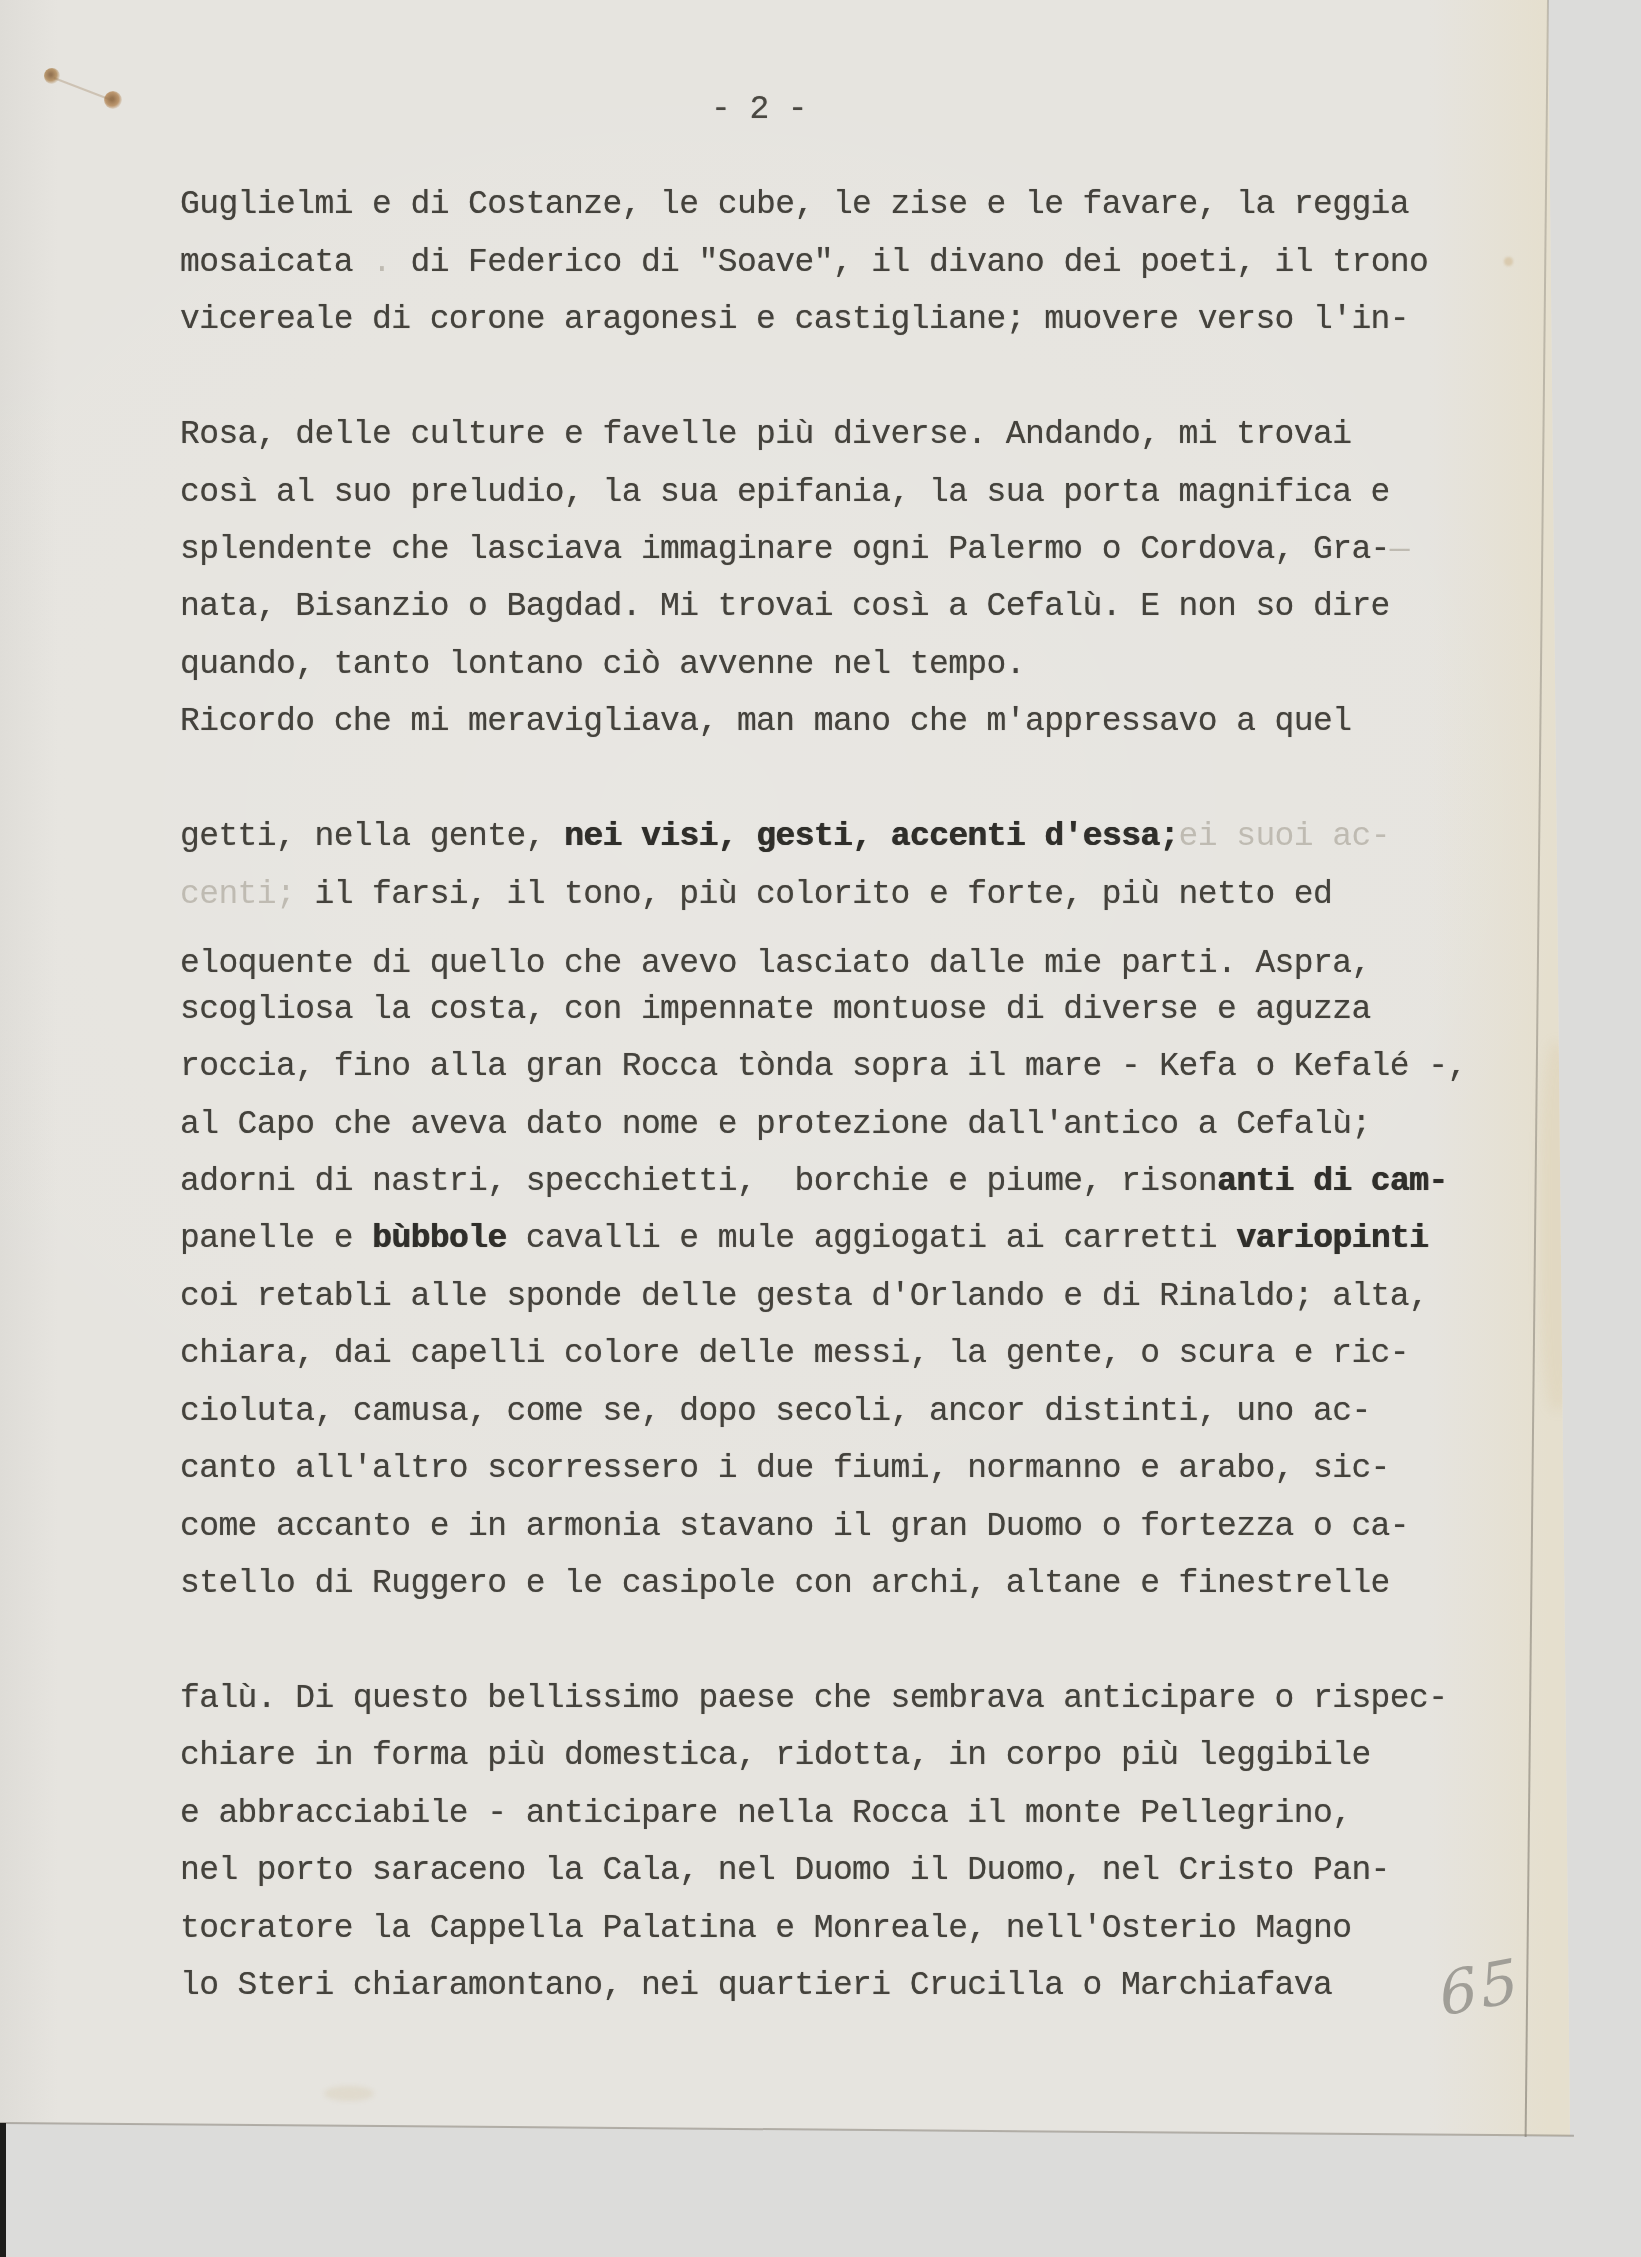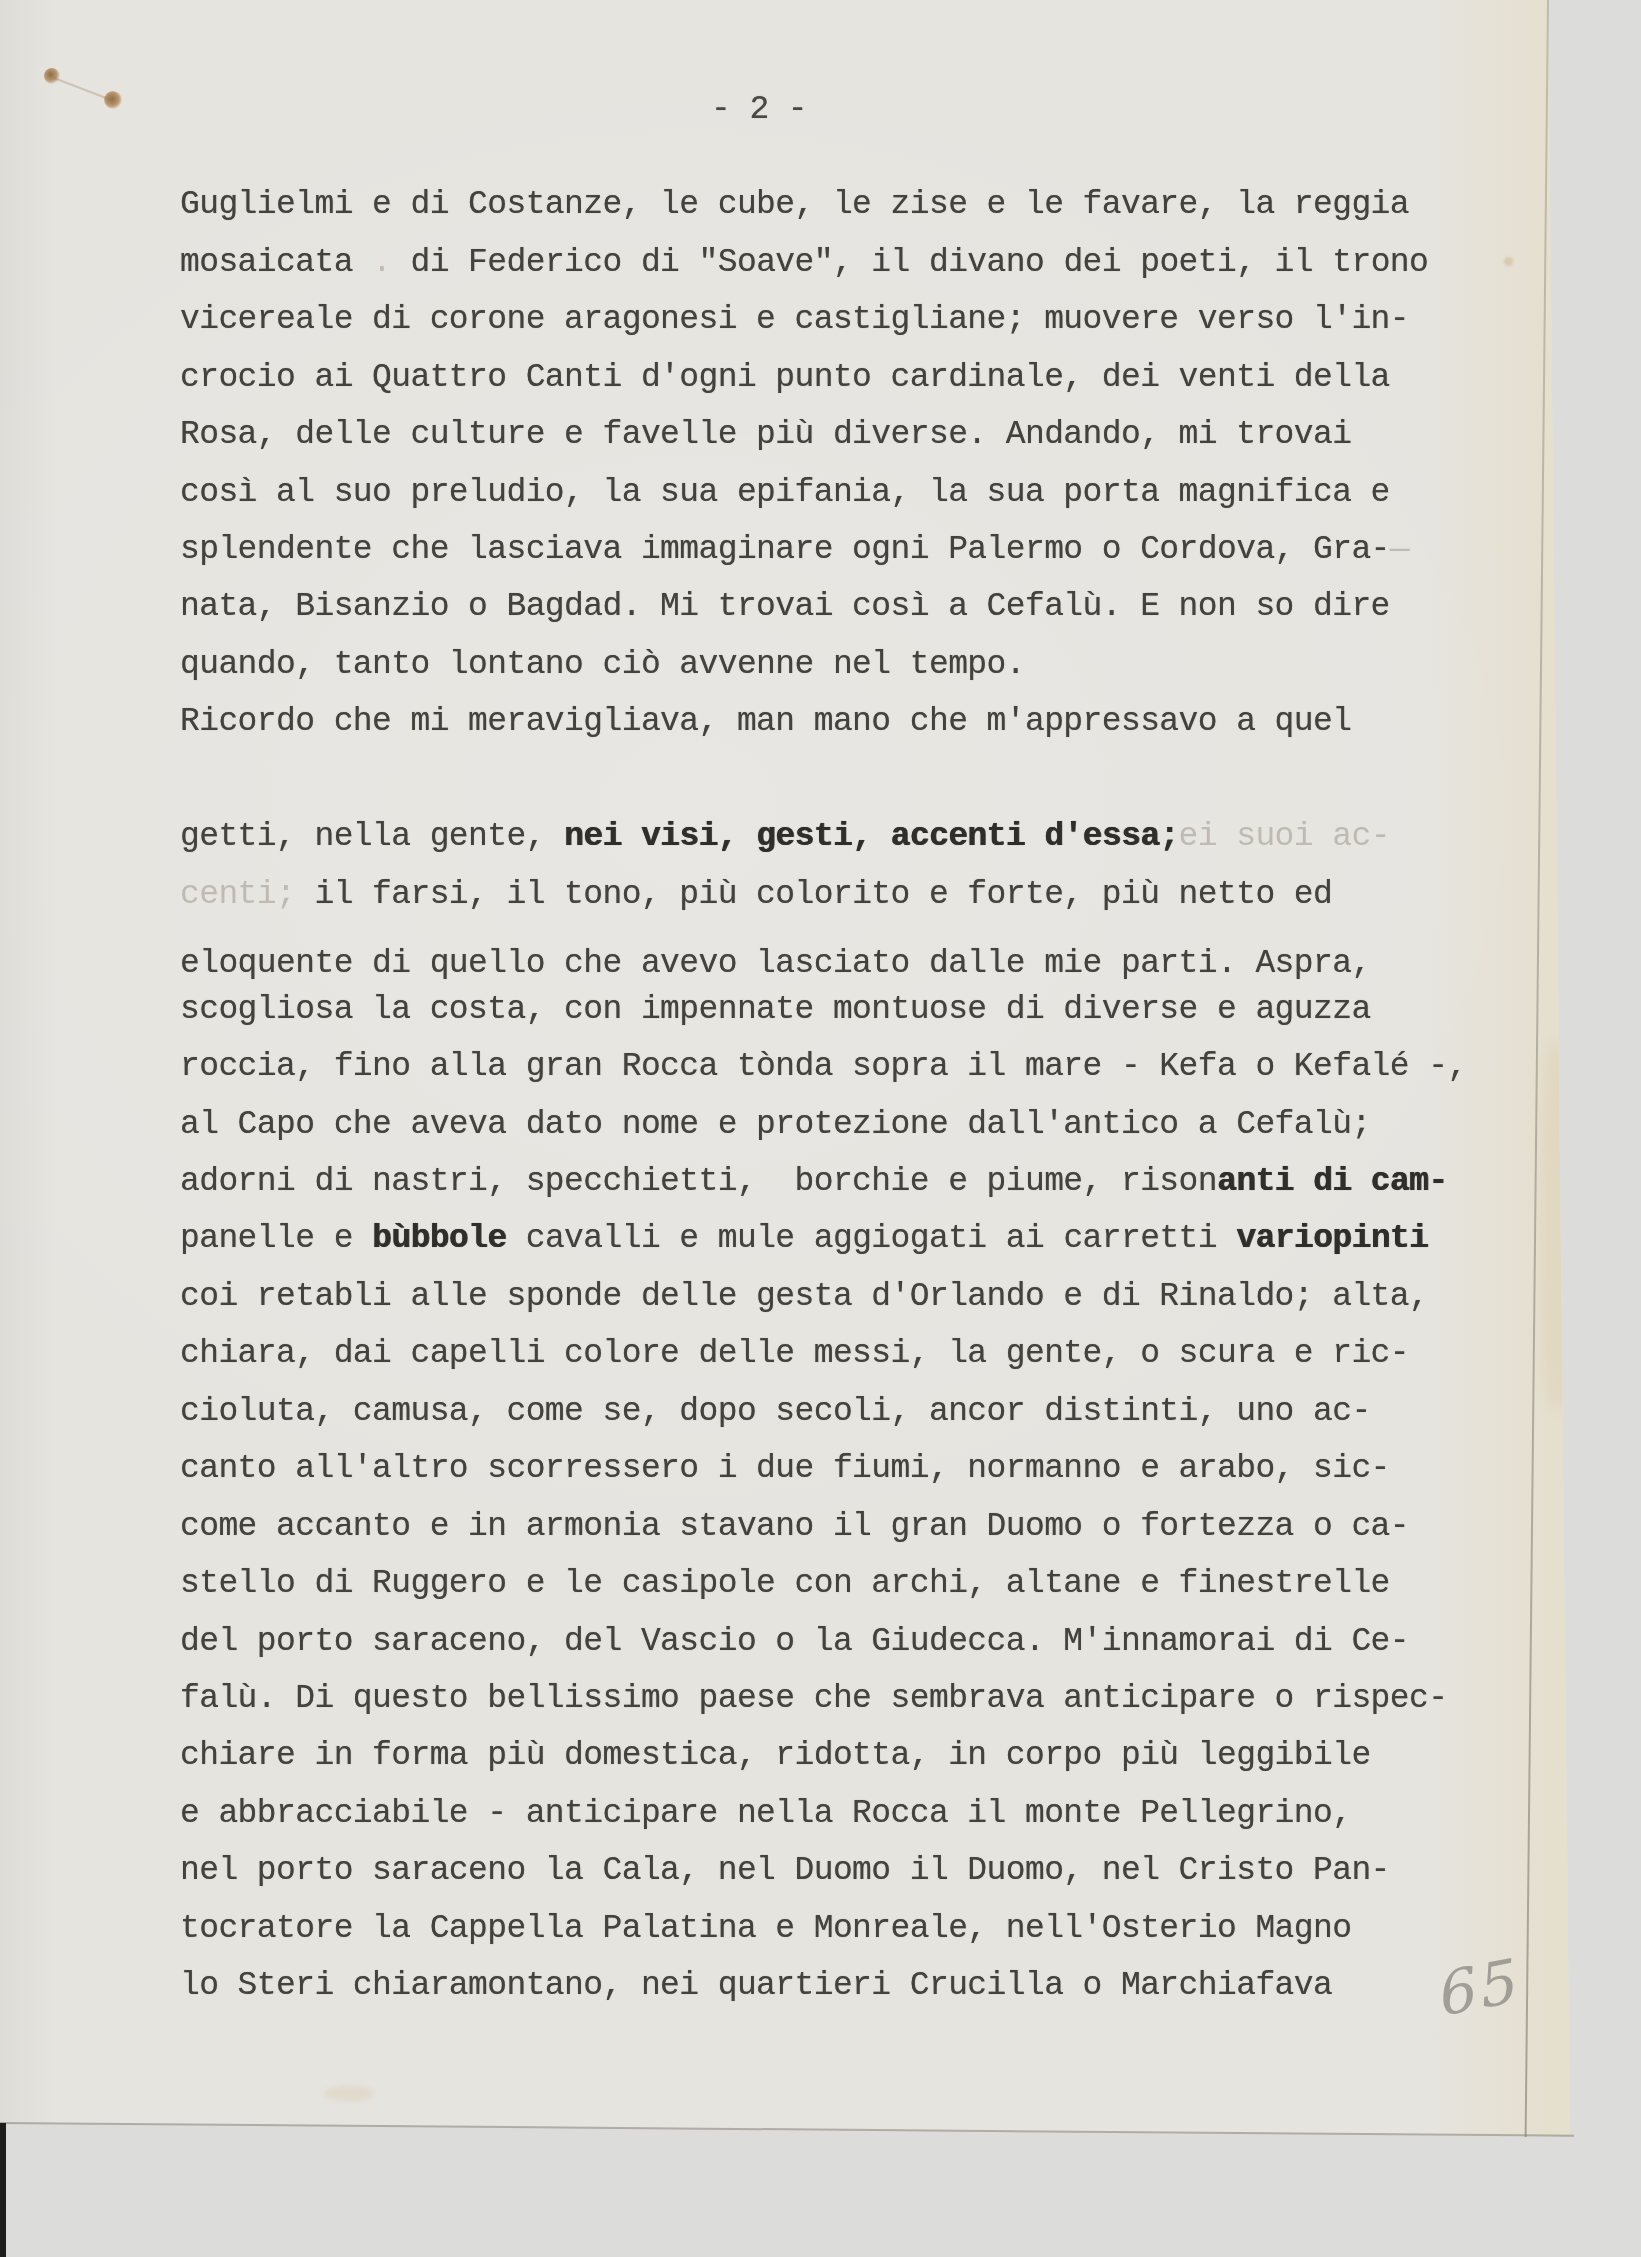--- a/index.html
+++ b/index.html
@@ -85,42 +85,40 @@
   <div class="speck-a"></div>
   <div class="smudge-a"></div>
   <div class="smudge-b"></div>
 
   <div class="pageno">- 2 -</div>
 
   <div id="textblock" class="textblock">
       <div class="tline" style="top: 186px;"><span>Guglielmi e di Costanze, le cube, le zise e le favare, la reggia</span></div>
       <div class="tline" style="top: 244px;"><span>mosaicata</span><span class="ghost"> .</span><span> di Federico di "Soave", il divano dei poeti, il trono</span></div>
       <div class="tline" style="top: 301px;"><span>vicereale di corone aragonesi e castigliane; muovere verso l'in-</span></div>
-      <div class="tline" style="top: 359px;"><span>crocio ai Quattro Canti d'ogni punto cardinale, dei venti della</span></div>
       <div class="tline" style="top: 416px;"><span>Rosa, delle culture e favelle più diverse. Andando, mi trovai</span></div>
       <div class="tline" style="top: 474px;"><span>così al suo preludio, la sua epifania, la sua porta magnifica e</span></div>
       <div class="tline" style="top: 531px;"><span>splendente che lasciava immaginare ogni Palermo o Cordova, Gra-</span><span class="ghost">—</span></div>
       <div class="tline" style="top: 588px;"><span>nata, Bisanzio o Bagdad. Mi trovai così a Cefalù. E non so dire</span></div>
       <div class="tline" style="top: 646px;"><span>quando, tanto lontano ciò avvenne nel tempo.</span></div>
       <div class="tline" style="top: 703px;"><span>Ricordo che mi meravigliava, man mano che m'appressavo a quel</span></div>
       <div class="tline" style="top: 818px;"><span>getti, nella gente, </span><span class="bold">nei visi, gesti, accenti d'essa;</span><span class="ghost">ei suoi ac-</span></div>
       <div class="tline" style="top: 876px;"><span class="ghost">centi; </span><span>il farsi, il tono, più colorito e forte, più netto ed</span></div>
       <div class="tline" style="top: 945px; text-align: right;"><span>eloquente di quello che avevo lasciato dalle mie parti. Aspra,</span></div>
       <div class="tline" style="top: 991px;"><span>scogliosa la costa, con impennate montuose di diverse e aguzza</span></div>
       <div class="tline" style="top: 1048px;"><span>roccia, fino alla gran Rocca tònda sopra il mare - Kefa o Kefalé -,</span></div>
       <div class="tline" style="top: 1106px;"><span>al Capo che aveva dato nome e protezione dall'antico a Cefalù;</span></div>
       <div class="tline" style="top: 1163px;"><span>adorni di nastri, specchietti,  borchie e piume, rison</span><span class="bold">anti di cam-</span></div>
       <div class="tline" style="top: 1220px;"><span>panelle e </span><span class="bold">bùbbole</span><span> cavalli e mule aggiogati ai carretti </span><span class="bold">variopinti</span></div>
       <div class="tline" style="top: 1278px;"><span>coi retabli alle sponde delle gesta d'Orlando e di Rinaldo; alta,</span></div>
       <div class="tline" style="top: 1335px;"><span>chiara, dai capelli colore delle messi, la gente, o scura e ric-</span></div>
       <div class="tline" style="top: 1393px;"><span>cioluta, camusa, come se, dopo secoli, ancor distinti, uno ac-</span></div>
       <div class="tline" style="top: 1450px;"><span>canto all'altro scorressero i due fiumi, normanno e arabo, sic-</span></div>
       <div class="tline" style="top: 1508px;"><span>come accanto e in armonia stavano il gran Duomo o fortezza o ca-</span></div>
       <div class="tline" style="top: 1565px;"><span>stello di Ruggero e le casipole con archi, altane e finestrelle</span></div>
-      <div class="tline" style="top: 1623px;"><span>del porto saraceno, del Vascio o la Giudecca. M'innamorai di Ce-</span></div>
       <div class="tline" style="top: 1680px;"><span>falù. Di questo bellissimo paese che sembrava anticipare o rispec-</span></div>
       <div class="tline" style="top: 1737px;"><span>chiare in forma più domestica, ridotta, in corpo più leggibile</span></div>
       <div class="tline" style="top: 1795px;"><span>e abbracciabile - anticipare nella Rocca il monte Pellegrino,</span></div>
       <div class="tline" style="top: 1852px;"><span>nel porto saraceno la Cala, nel Duomo il Duomo, nel Cristo Pan-</span></div>
       <div class="tline" style="top: 1910px; text-align: right;"><span>tocratore la Cappella Palatina e Monreale, nell'Osterio Magno</span></div>
       <div class="tline" style="top: 1967px;"><span>lo Steri chiaramontano, nei quartieri Crucilla o Marchiafava</span></div>
     </div>
 
   <div class="pencil">65</div>
 </div>

